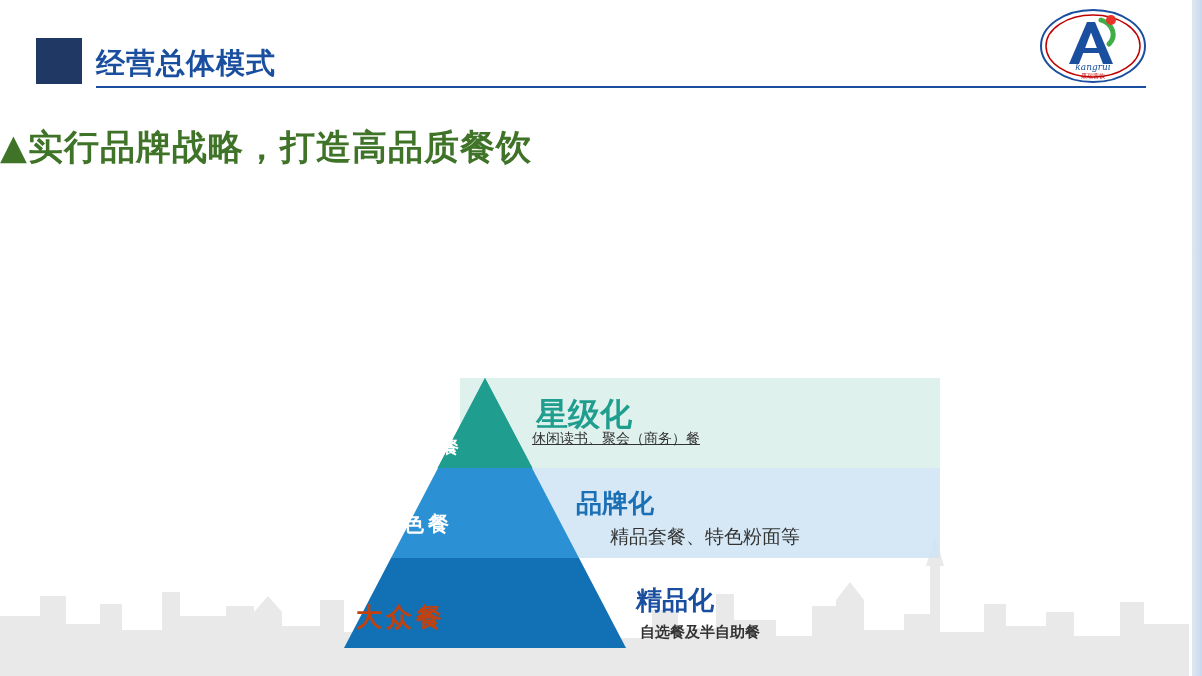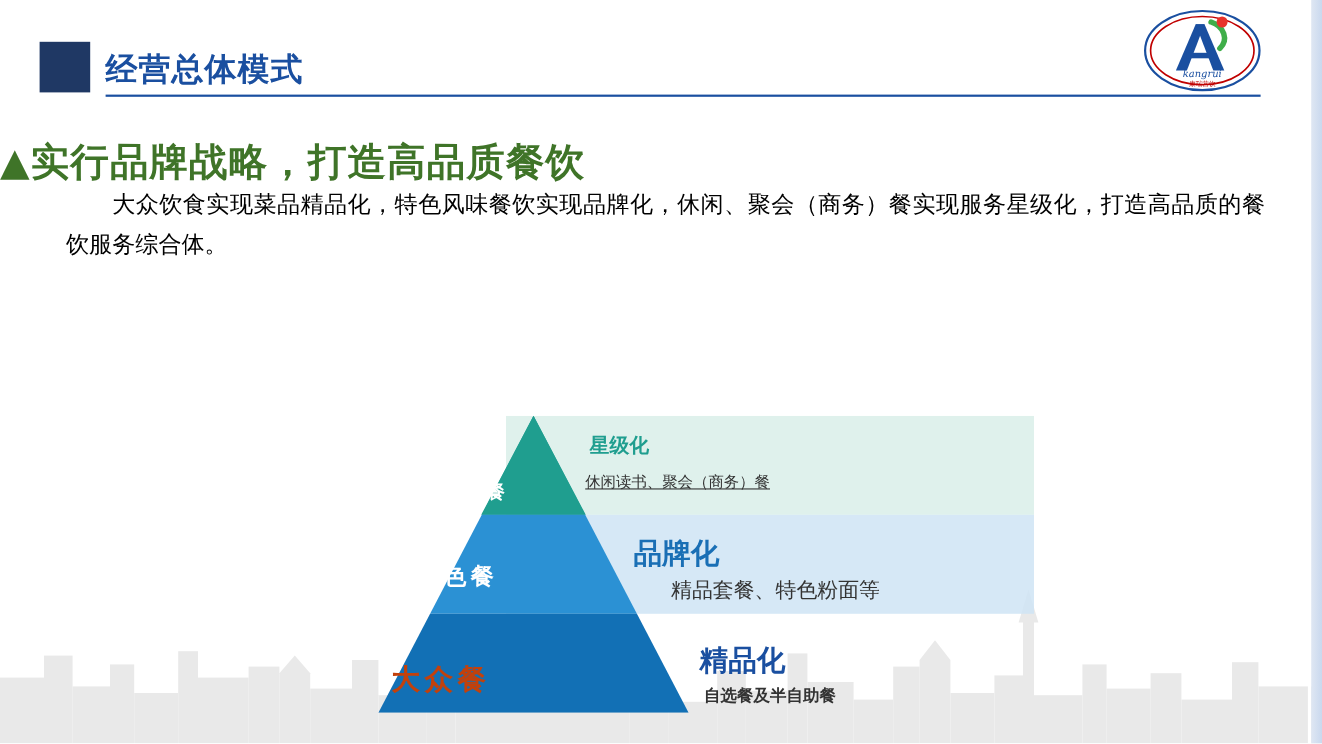--- a/index.html
+++ b/index.html
@@ -74,21 +74,21 @@
   }
   .pyr-l1{left:100px;top:58px;font-size:17px;}
   .pyr-l2{left:78px;top:132px;font-size:21px;}
   .pyr-l3{left:56px;top:222px;font-size:26px;color:#c2410c;}
   .rt-title{
     position:absolute;font-weight:bold;font-family:"DejaVu Sans",sans-serif;
   }
   .rt-sub{
     position:absolute;font-family:"DejaVu Sans",sans-serif;color:#333333;
   }
-  .rt1{left:236px;top:15px;font-size:18px;color:#1f9e8f;}
+  .rt1{left:236px;top:15px;font-size:32px;color:#1f9e8f;}
   .rs1{left:232px;top:52px;font-size:14px;text-decoration:underline;}
   .rt2{left:276px;top:108px;font-size:26px;color:#1a6fb5;}
   .rs2{left:310px;top:146px;font-size:19px;}
   .rt3{left:336px;top:205px;font-size:26px;color:#1a4fa0;}
   .rs3{left:340px;top:245px;font-size:15px;font-weight:bold;}
 </style>
 </head>
 <body>
 
 <svg class="skyline" viewBox="0 0 1202 180" preserveAspectRatio="none">
@@ -151,21 +151,20 @@
   <circle cx="72" cy="12" r="5" fill="#e8322a"></circle>
   <text x="54" y="62" font-size="9" fill="#1a4fa0" text-anchor="middle" font-family="DejaVu Serif, serif" font-style="italic">kangrui</text>
   <text x="54" y="70" font-size="6" fill="#c00000" text-anchor="middle" font-family="DejaVu Sans, sans-serif">康瑞营饮</text>
 </svg>
 
 <div class="headline">
   <span class="tri">▲</span><span>实行品牌战略，打造高品质餐饮</span>
 </div>
 
 <div class="body-text">
-  <p class="indent">大众饮食实现菜品精品化，特色风味餐饮实现品牌化，休闲、聚会（商务）餐实现服务星级化，打造高品质的餐饮服务综合体。</p>
 </div>
 
 <div class="pyramid-wrap">
   <svg class="pyr-svg" width="640" height="270" viewBox="0 0 640 270">
 
     <rect x="160" y="0" width="480" height="90" fill="#d9efe9" opacity="0.85"></rect>
     <rect x="160" y="90" width="480" height="90" fill="#cfe4f5" opacity="0.85"></rect>
     <rect x="160" y="180" width="480" height="90" fill="#ffffff" opacity="0.0"></rect>
 
     <polygon points="185,90 90,90 137.5,0 232.5,0" fill="#1f9e8f" opacity="0"></polygon>

